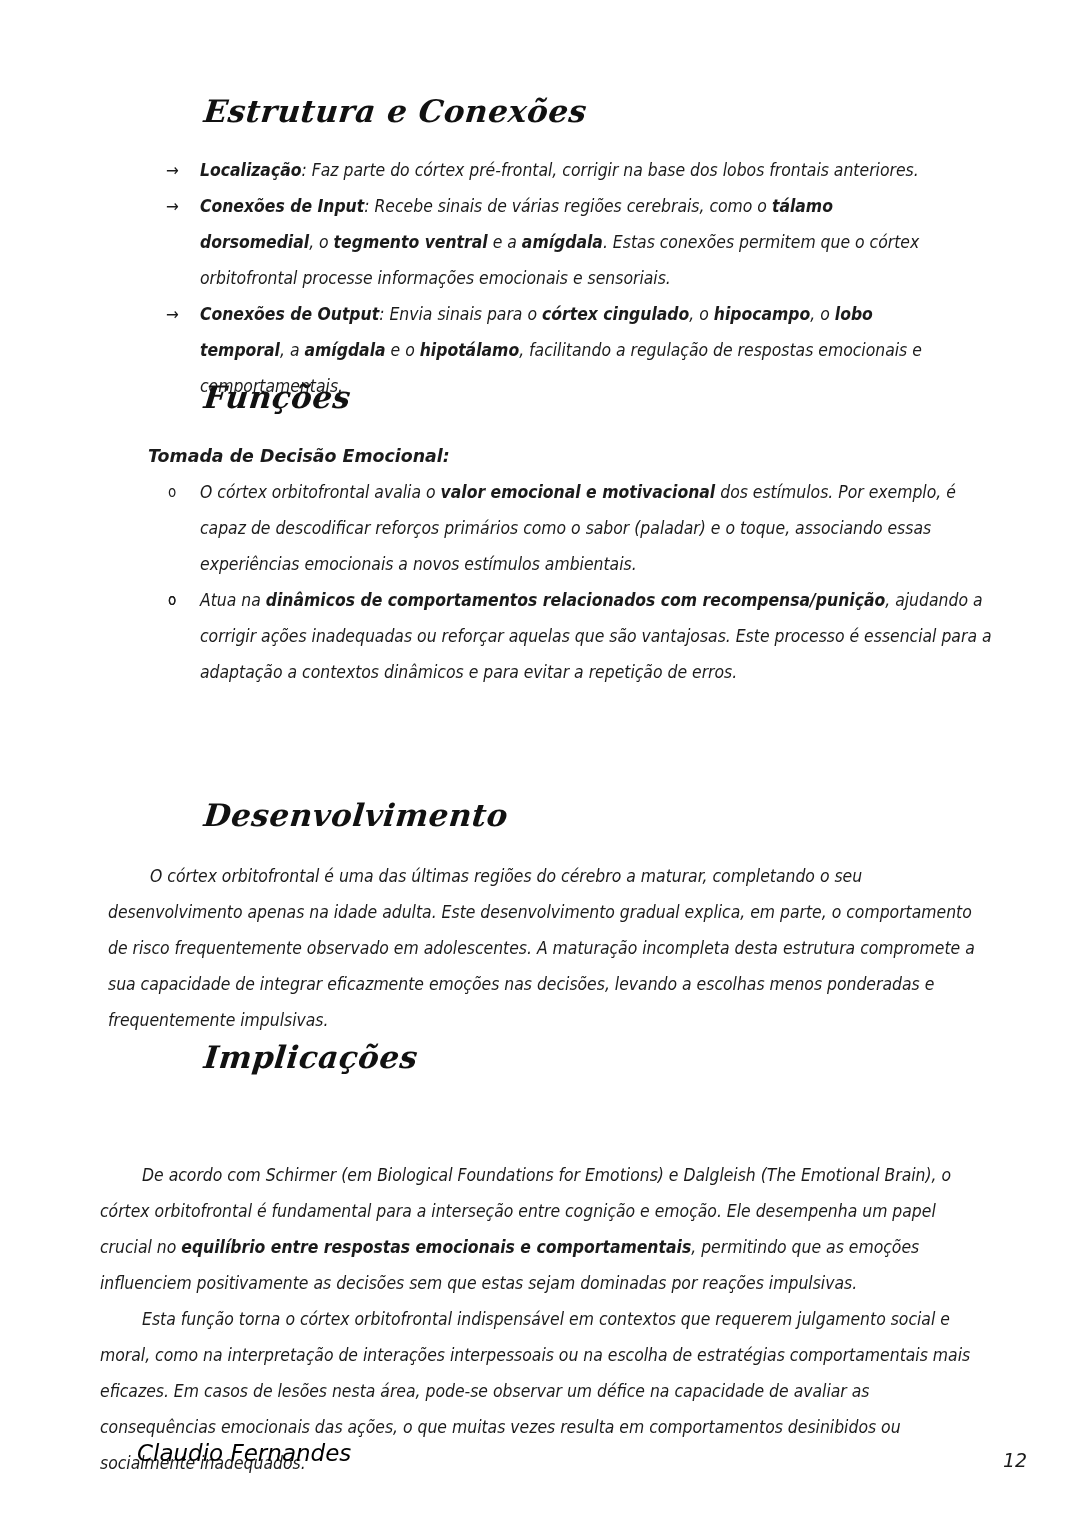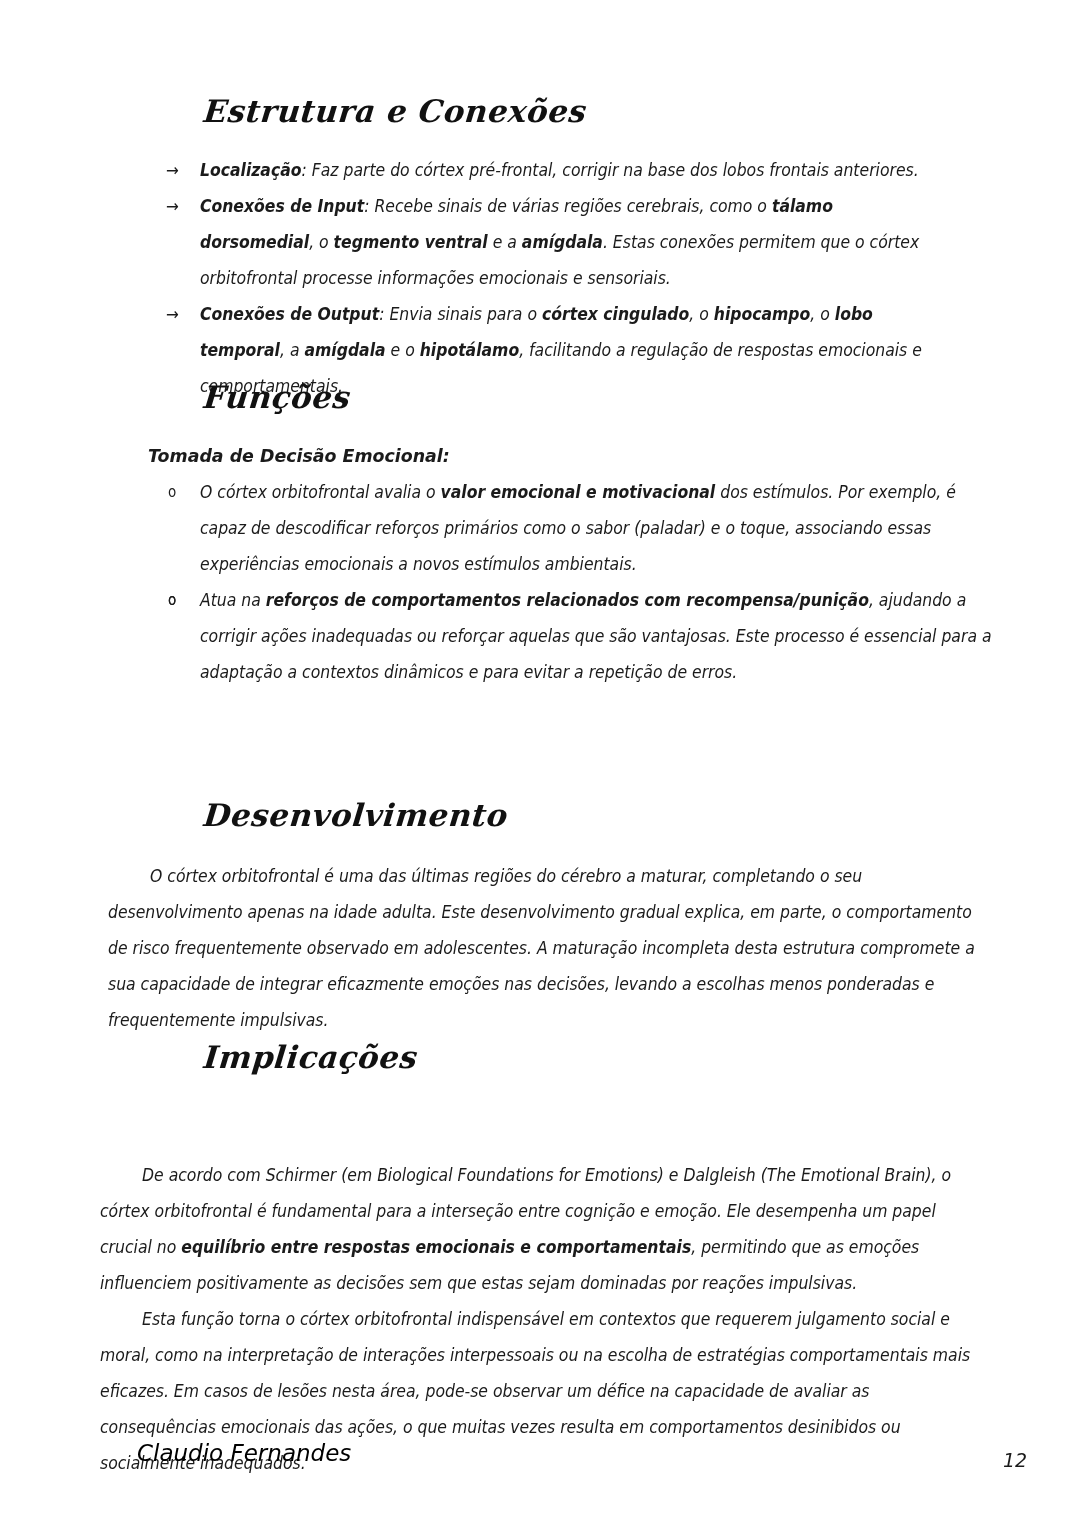--- a/index.html
+++ b/index.html
@@ -143,21 +143,21 @@
   </div>
 
   <div class="block" style="left:134px; top:438px; width:845px;margin-left:14px;">
     <div id="funcoes-groups">
         <div class="sub-head">Tomada de Decisão Emocional:</div>
         <ul class="circ-list body-text">
           <li><span class="marker">o</span><span><span>O córtex orbitofrontal avalia o </span><span class="bold">valor emocional e motivacional</span><span> dos estímulos. Por exemplo, é capaz de descodificar reforços primários como o sabor (paladar) e o toque, associando essas experiências emocionais a novos estímulos ambientais.</span></span></li>
           <li><span class="marker">o</span></li>
         </ul>
         <ul class="circ-list body-text">
-          <li><span class="marker">o</span><span><span>Atua na </span><span class="bold">reforços de comportamentos relacionados com recompensa/punição</span><span>, ajudando a corrigir ações inadequadas ou reforçar aquelas que são vantajosas. Este processo é essencial para a adaptação a contextos dinâmicos e para evitar a repetição de erros.</span></span></li>
+          <li><span class="marker">o</span><span><span>Atua na </span><span class="bold">dinâmicos de comportamentos relacionados com recompensa/punição</span><span>, ajudando a corrigir ações inadequadas ou reforçar aquelas que são vantajosas. Este processo é essencial para a adaptação a contextos dinâmicos e para evitar a repetição de erros.</span></span></li>
         </ul>
       </div>
   </div>
 
   <div class="block" style="left:204px; top:800px;">
     <div class="script-heading">Desenvolvimento</div>
   </div>
 
   <div class="block body-text" style="left:108px; top:858px; width:872px;">
     <div id="desenvolvimento-paras">

